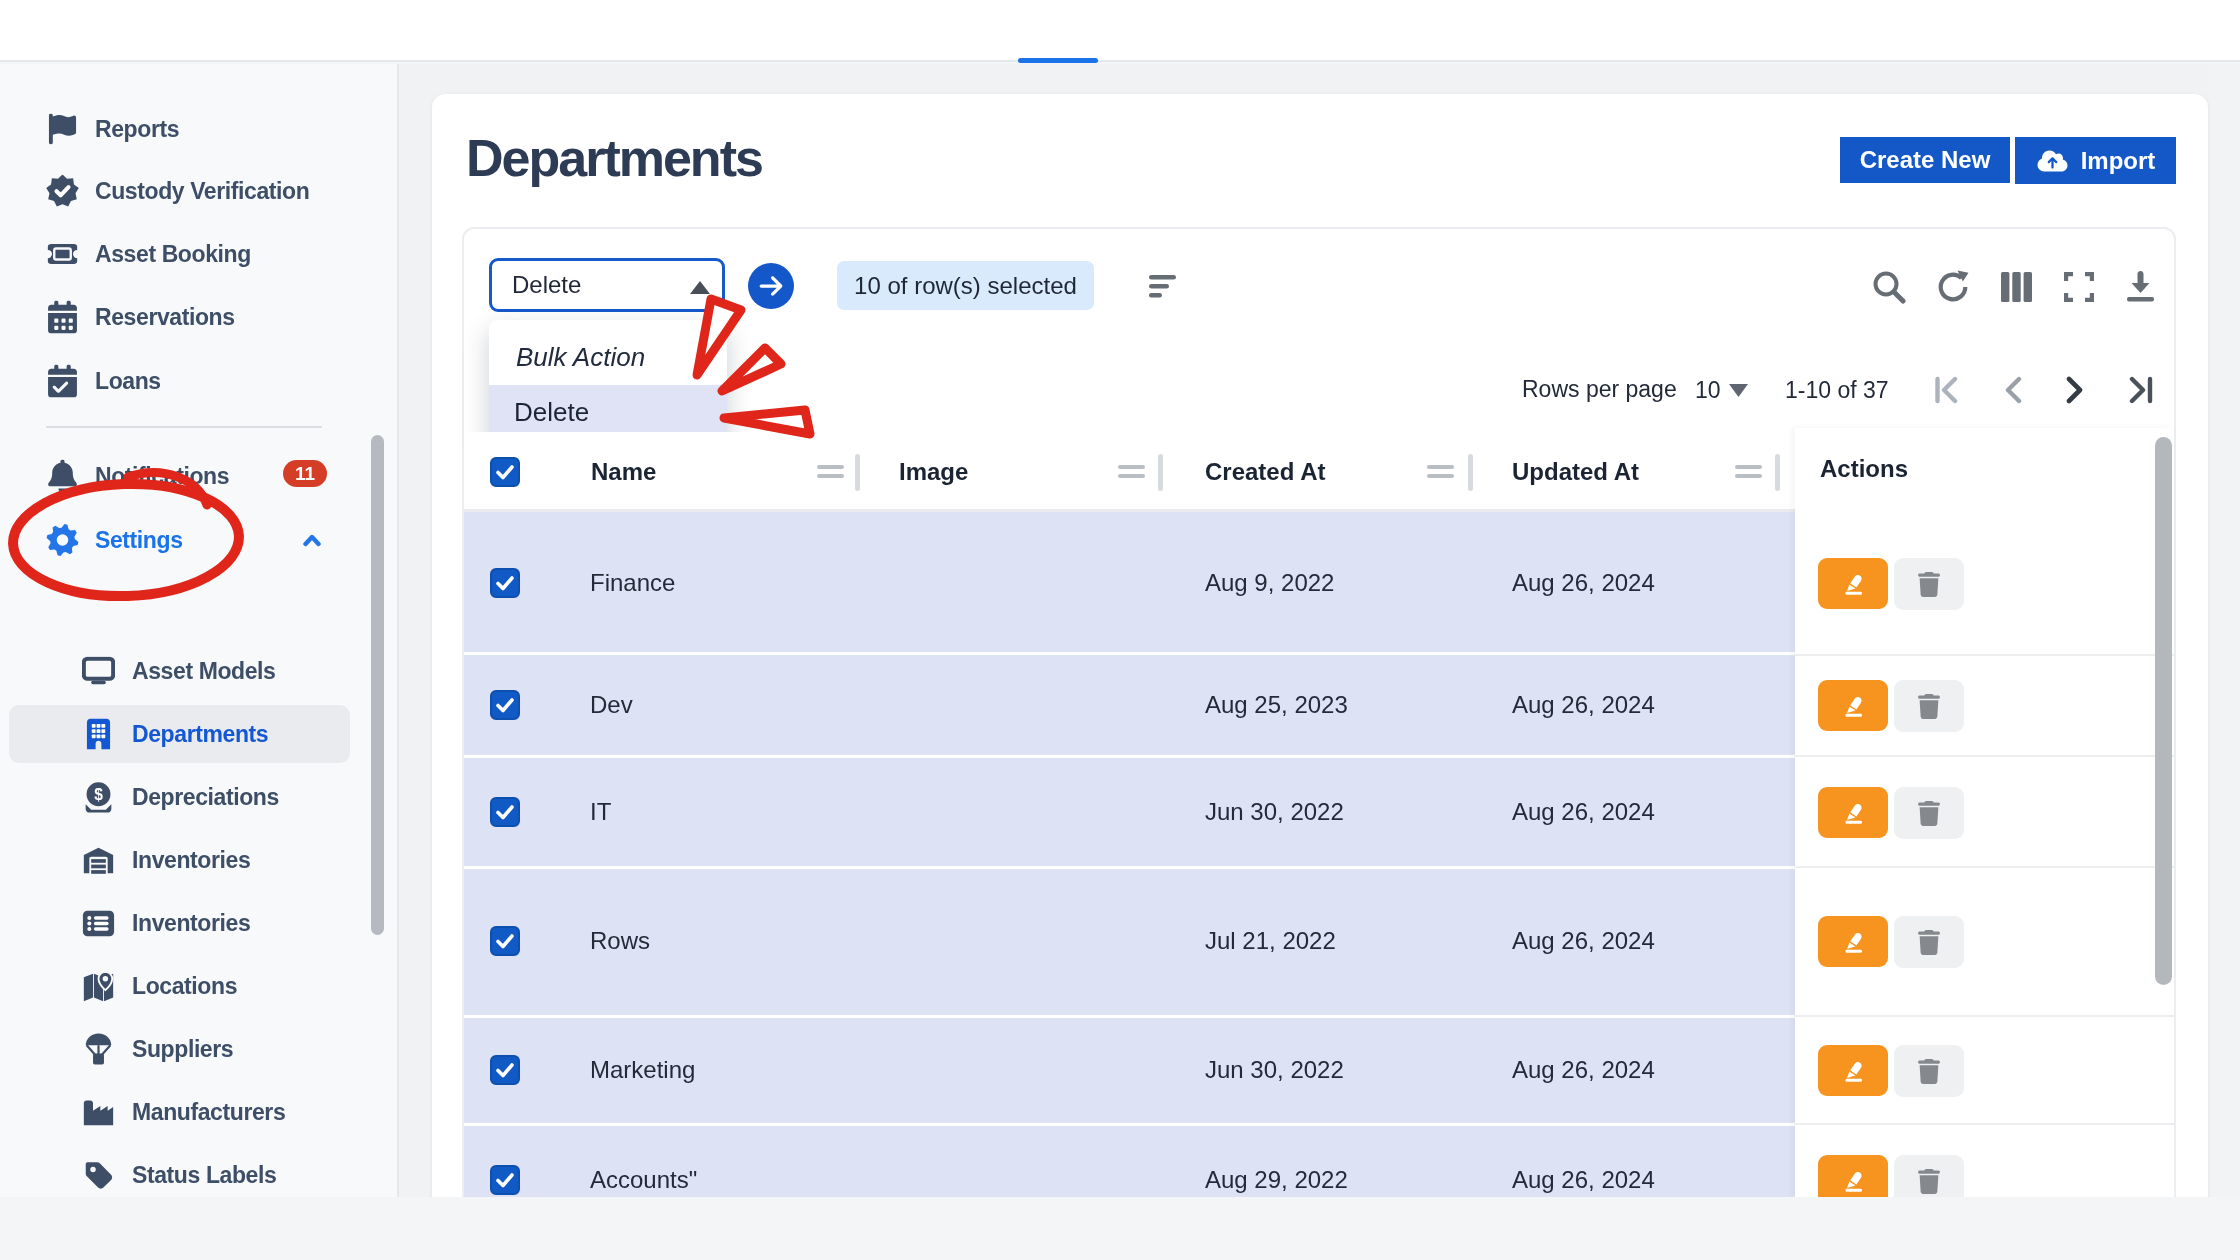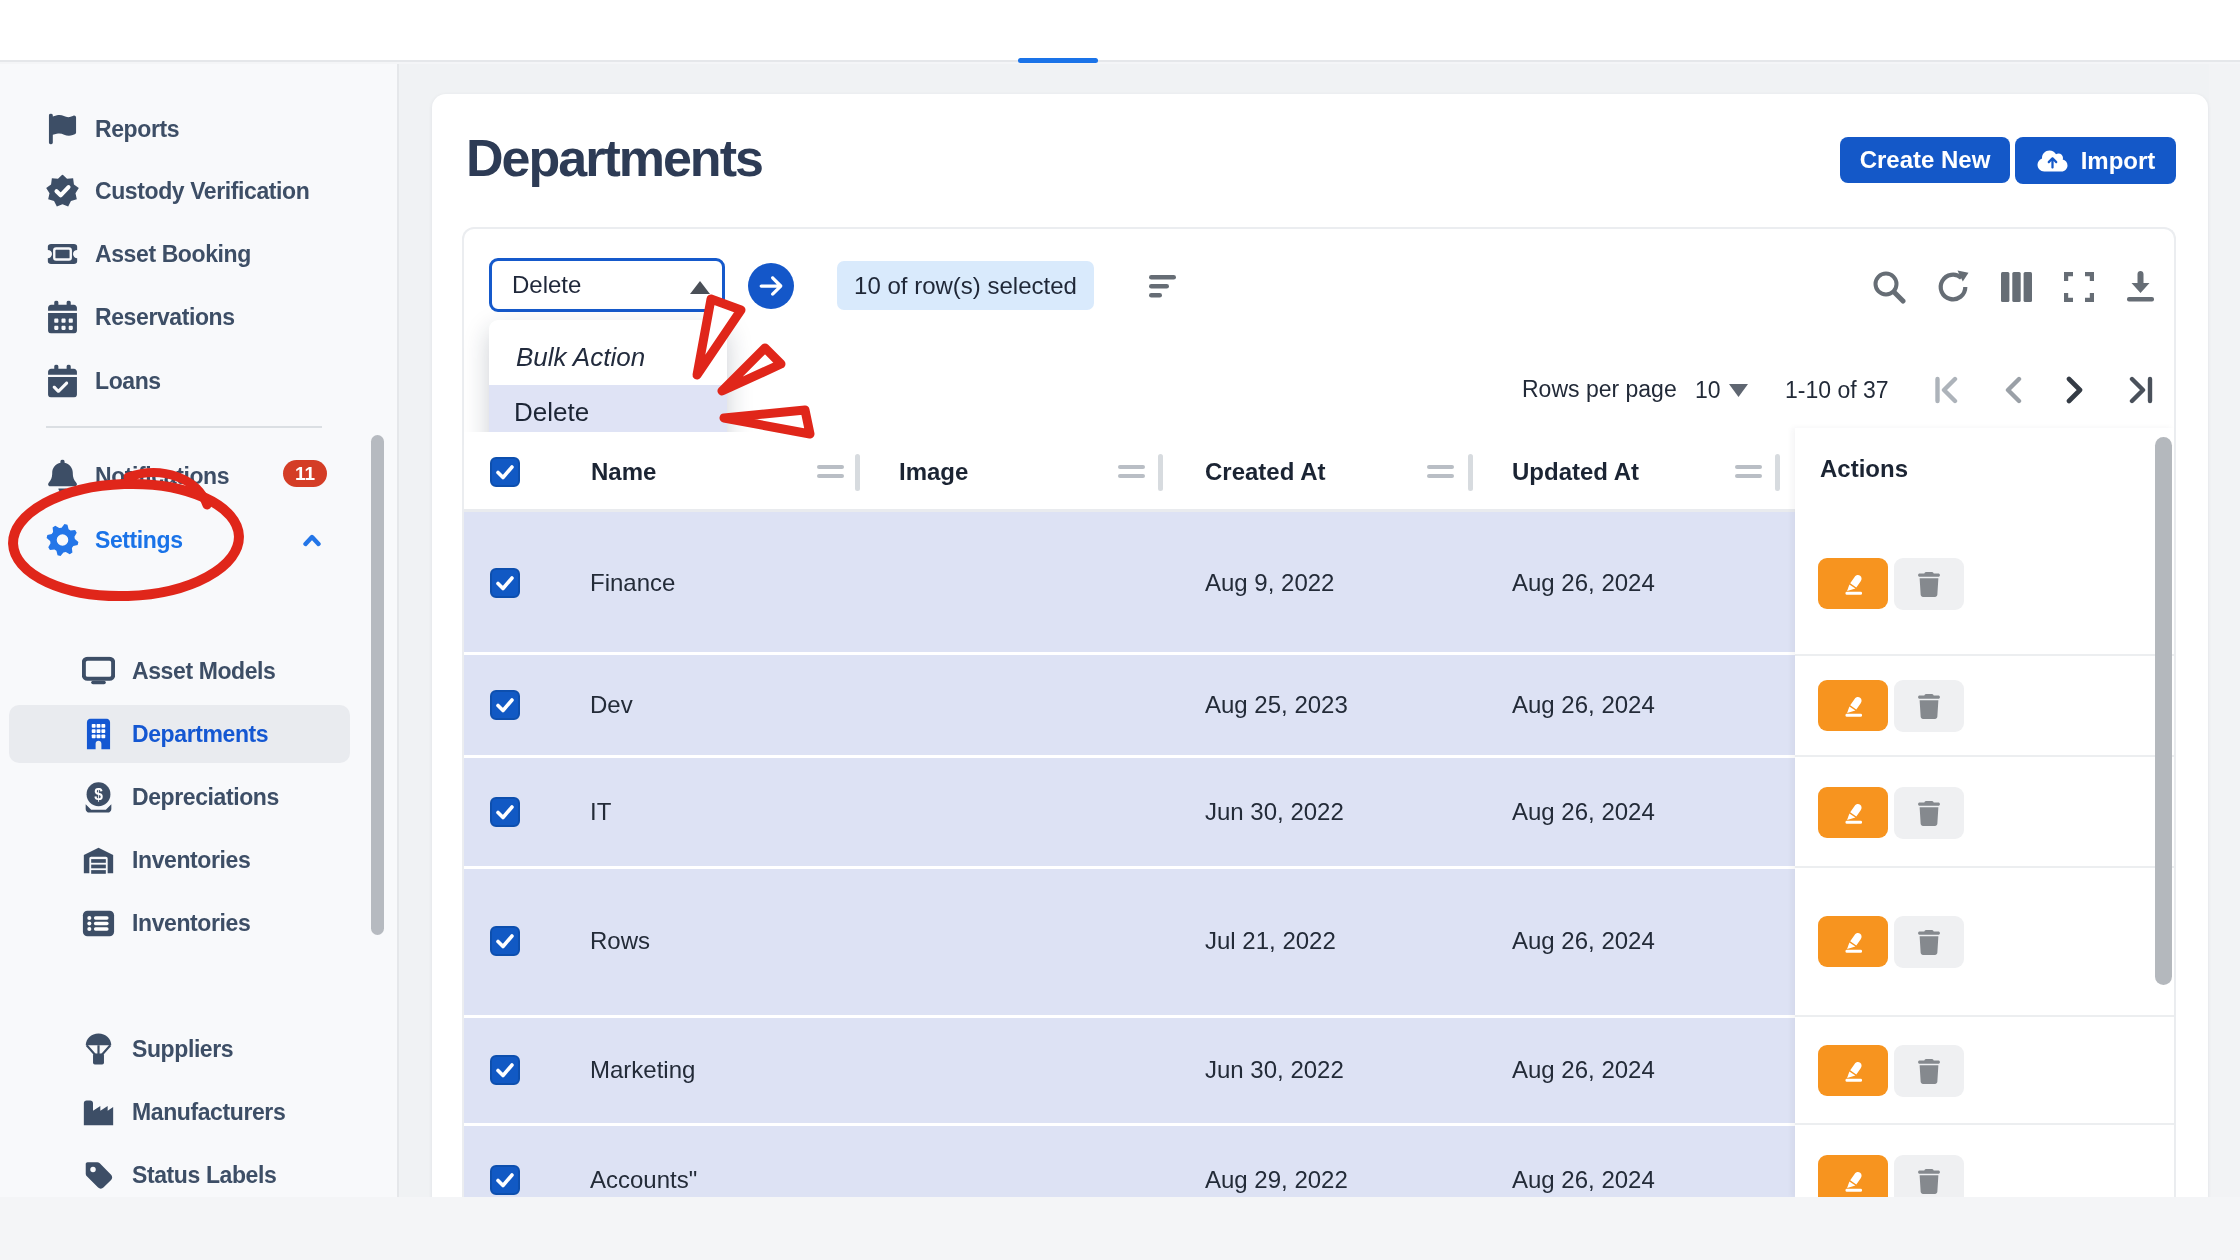--- a/index.html
+++ b/index.html
@@ -24,21 +24,21 @@
   .sitem .mtxt { left:132px; }
   #divider { left:46px; top:426px; width:276px; height:2px; background:#dbdfe3; }
   #badge { left:283px; top:460px; width:44px; height:27px; background:#d43d26; border-radius:14px; color:#fff; font-size:19px; font-weight:700; text-align:center; line-height:27px; }
   #sbthumb { left:371px; top:435px; width:13px; height:500px; background:#b6bac0; border-radius:7px; }
   #dephl { left:9px; top:705px; width:341px; height:58px; background:#e9ebef; border-radius:10px; }
   .blue { color:#1a73e8 !important; }
   .blue2 { color:#1457d2 !important; }
   
   #card { left:432px; top:94px; width:1776px; height:1105px; background:#ffffff; border-radius:14px 14px 0 0; box-shadow:0 1px 4px rgba(20,30,60,0.07); }
   #title { left:466px; top:128px; font-size:52px; font-weight:700; color:#2d3b55; letter-spacing:-2px; }
-  .bluebtn { position:absolute; background:#1458c8; border-radius:8px; color:#fff; font-size:24px; font-weight:700; display:flex; align-items:center; justify-content:center; }
+  .bluebtn { position:absolute; background:#1458c8; border-radius:0; color:#fff; font-size:24px; font-weight:700; display:flex; align-items:center; justify-content:center; }
   #btn-create { left:1840px; top:137px; width:170px; height:46px; }
   #btn-import { left:2015px; top:137px; width:161px; height:47px; gap:12px; }
   
   #panel { left:462px; top:227px; width:1714px; height:972px; background:#fff; border:2px solid #ebedf0; border-bottom:none; border-radius:12px 12px 0 0; }
   
   #selbox { left:489px; top:258px; width:236px; height:54px; background:#fff; border:3px solid #1559cb; border-radius:9px; }
   #selbox .t { position:absolute; left:20px; top:50%; transform:translateY(-50%); font-size:24px; color:#20283a; }
   #selcaret { position:absolute; left:198px; top:20px; width:0; height:0; border-left:10px solid transparent; border-right:10px solid transparent; border-bottom:13px solid #4a4f57; }
   #menu { left:489px; top:320px; width:238px; height:133px; background:#fff; border-radius:9px; box-shadow:0 10px 26px rgba(25,35,60,0.22); }
   #menu .hl { position:absolute; left:0px; top:65px; width:238px; height:54px; background:#dfe3f5; }
@@ -200,20 +200,30 @@
             <circle cx="8" cy="9" r="2.2"></circle>
             <circle cx="8" cy="15" r="2.2"></circle>
             <circle cx="8" cy="21" r="2.2"></circle>
             <rect x="13" y="7.2" width="16" height="3.6" rx="1.8"></rect>
             <rect x="13" y="13.2" width="16" height="3.6" rx="1.8"></rect>
             <rect x="13" y="19.2" width="16" height="3.6" rx="1.8"></rect>
           </g>
         </svg>
       </span>
     <span class="mtxt">Inventories</span>
+  </div>
+  <div class="mitem sitem" style="top:964px">
+    <span class="mico">
+        <svg width="33" height="31" viewBox="0 0 36 33">
+          <path fill="#3d4e66" d="M2 7 L12 3 V29 L2 33 Z M13 3 L23 7 V33 L13 29 Z M24 7 L34 3 V29 L24 33 Z"></path>
+          <path fill="#3d4e66" stroke="#f8f9fb" stroke-width="2" d="M25.5 1 C21.4 1 18 4.4 18 8.5 C18 14 25.5 21 25.5 21 S33 14 33 8.5 C33 4.4 29.6 1 25.5 1 Z"></path>
+          <circle cx="25.5" cy="8.5" r="3" fill="#f8f9fb"></circle>
+        </svg>
+      </span>
+    <span class="mtxt">Locations</span>
   </div>
   <div class="mitem sitem" style="top:1027px">
     <span class="mico">
         <svg width="31" height="33" viewBox="0 0 34 36">
           <path fill="#3d4e66" d="M17 1 C9 1 3 7 3 14 H31 C31 7 25 1 17 1 Z"></path>
           <path fill="none" stroke="#3d4e66" stroke-width="2.4" d="M4 14 L13 24 M30 14 L21 24 M17 14 V24"></path>
           <rect x="11" y="23" width="12" height="12" rx="2" fill="#3d4e66"></rect>
         </svg>
       </span>
     <span class="mtxt">Suppliers</span>

